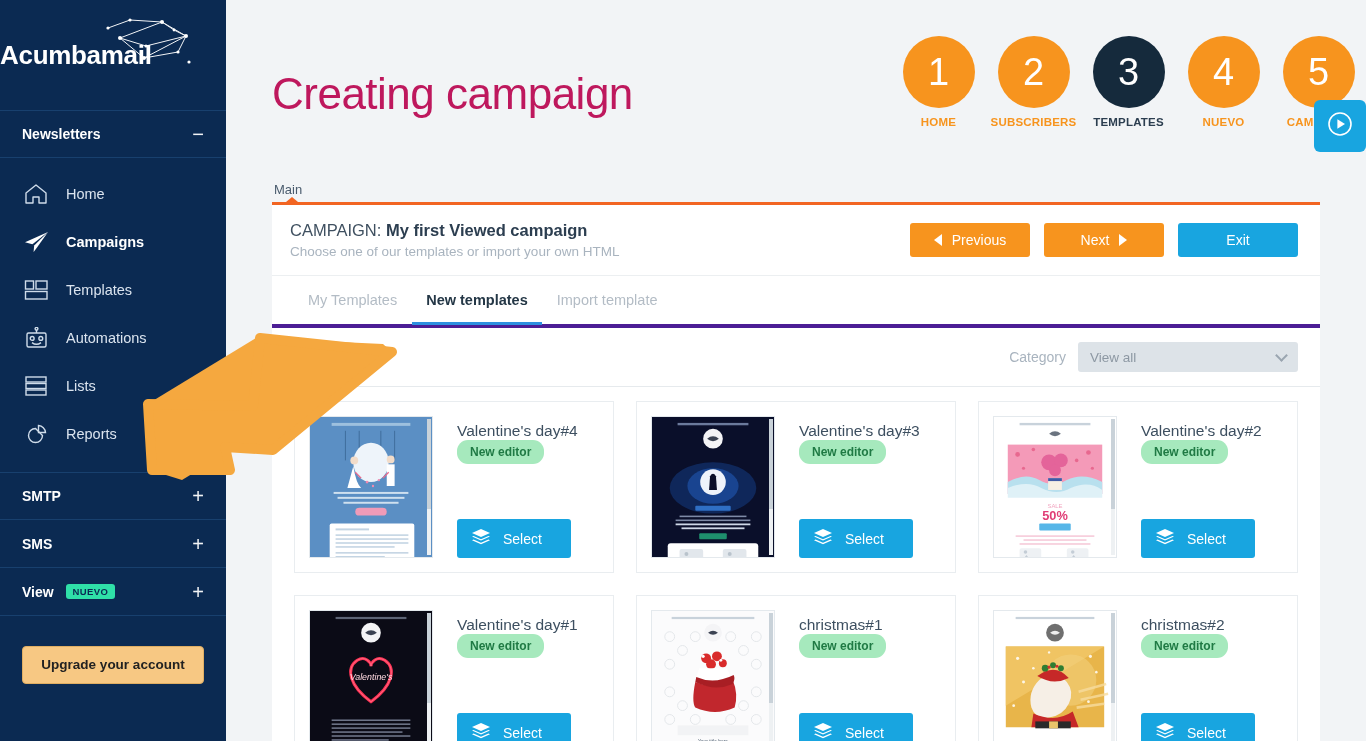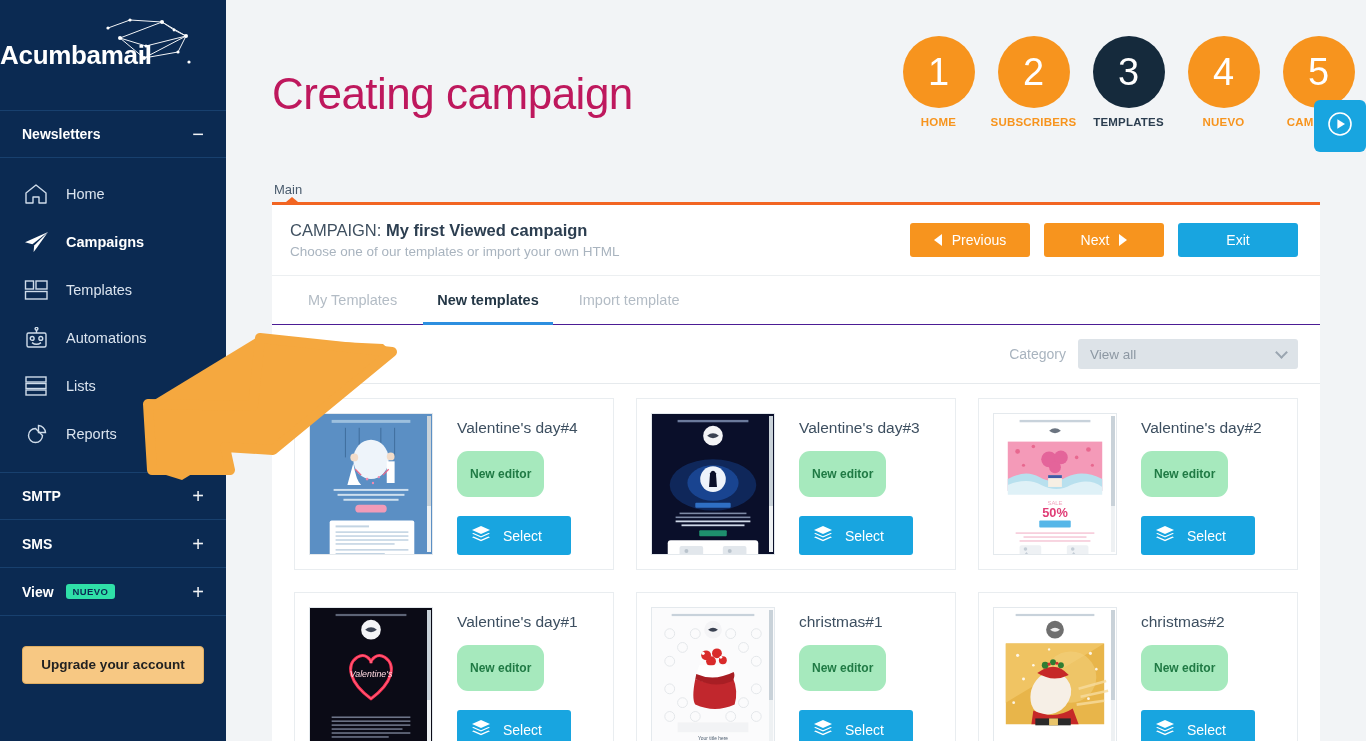--- a/index.html
+++ b/index.html
@@ -138,22 +138,22 @@
     display: flex; align-items: center; gap: 10px; justify-content: center;
     min-width: 120px;
   }
   .btn-orange { background: #f7941e; }
   .btn-blue { background: #18a5e0; }
   .tri-l { width:0;height:0;border-top:6px solid transparent;border-bottom:6px solid transparent;border-right:8px solid #fff; }
   .tri-r { width:0;height:0;border-top:6px solid transparent;border-bottom:6px solid transparent;border-left:8px solid #fff; }
 
   .tabs-bar {
     background: #ffffff;
-    display: flex; gap: 12px; padding: 0 22px;
-    border-bottom: 1px solid #4c1d95;
+    display: flex; gap: 1px; padding: 0 22px;
+    border-bottom: 4px solid #4c1d95;
   }
   .tab {
     font-size: 14.5px; color: #b3bcc5;
     padding: 16px 14px 14px 14px; cursor: pointer;
     border-bottom: 3px solid transparent;
     margin-bottom: -1px;
   }
   .tab.active { color: #243746; font-weight: 700; border-bottom-color: #2d8fe0; }
 
   .filter-bar {
@@ -196,24 +196,24 @@
     position: absolute; right: 1px; top: 2px; width: 4px; bottom: 2px;
     background: #eef1f3;
   }
   .thumb-scroll::after {
     content:""; position:absolute; left:0; top:0; width:4px; height:66%;
     background:#c9d2d9;
   }
   .card-info { flex: 1; padding-left: 24px; display: flex; flex-direction: column; }
   .card-title { font-size: 15.5px; color: #3d4f60; margin-top: 6px; }
   .pill {
-    margin-top: 14px; align-self: flex-start;
+    align-self: flex-start;
     background: #a6e9bd; color: #1f7a44;
     font-size: 12px; font-weight: 700;
-    padding: 16px 13px; border-radius: 11px;
+    padding: 5px 13px; border-radius: 11px;
   }
   .select-btn {
     margin-top: auto; align-self: flex-start;
     background: #18a5e0; color: #fff;
     border: none; border-radius: 3px; cursor: pointer;
     font-family: "Liberation Sans", sans-serif;
     font-size: 14px;
     padding: 9px 22px 9px 14px;
     display: flex; align-items: center; gap: 12px;
     min-width: 114px;

